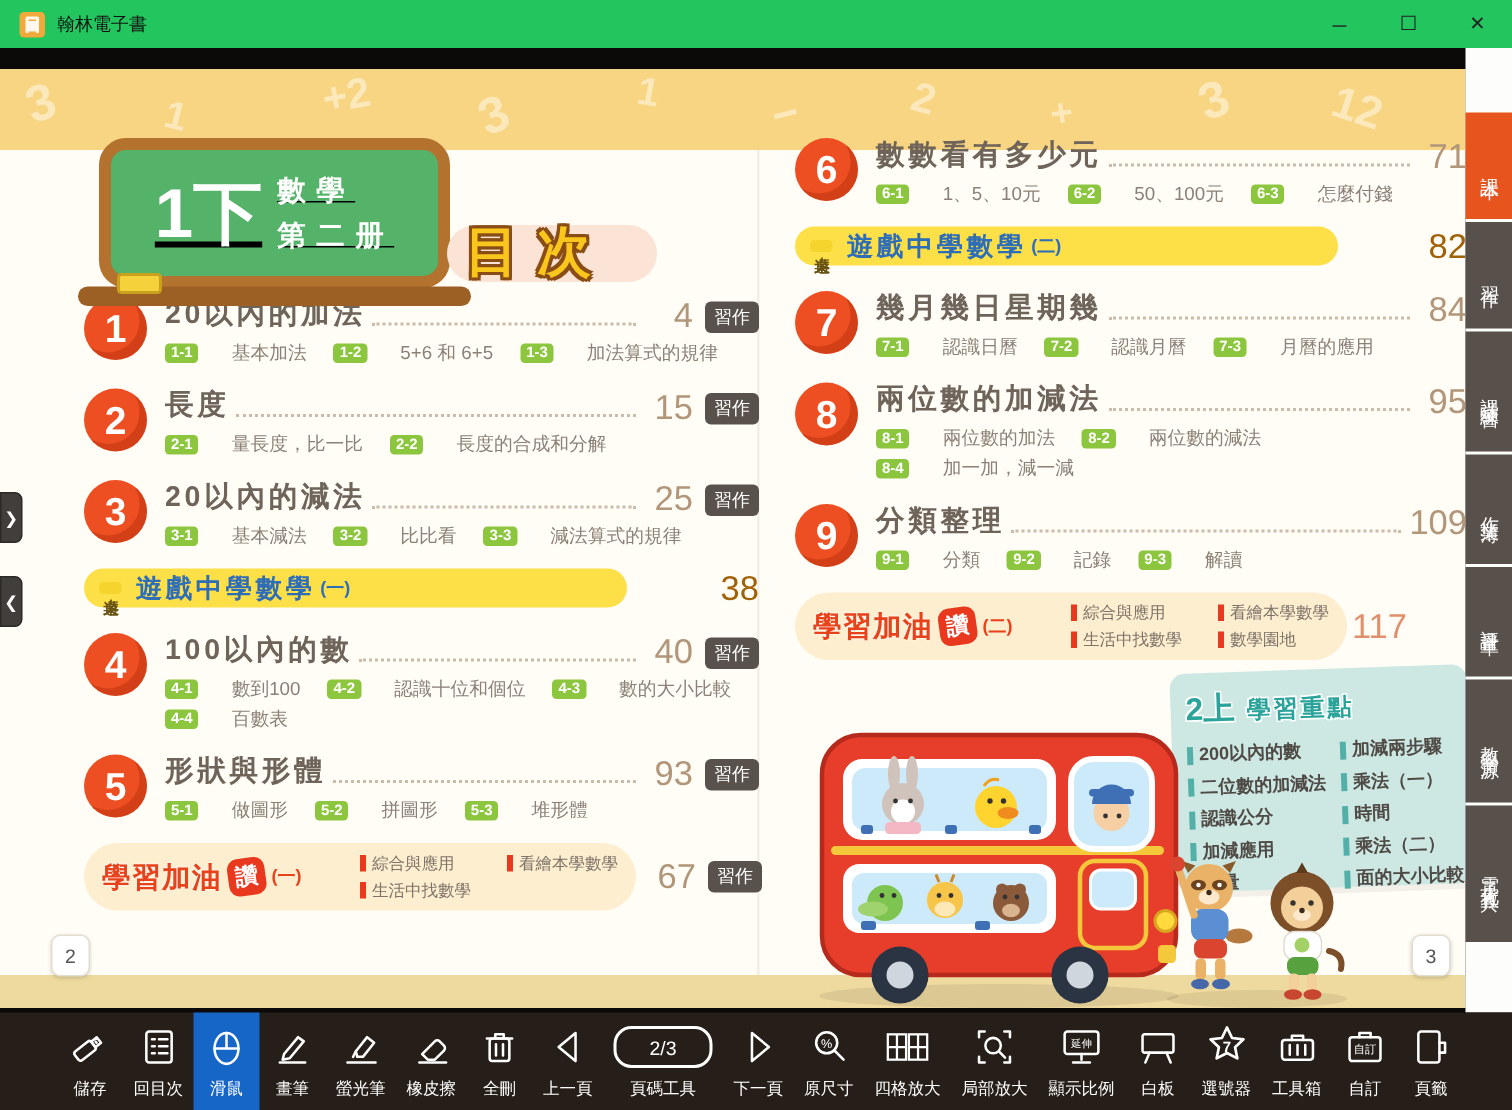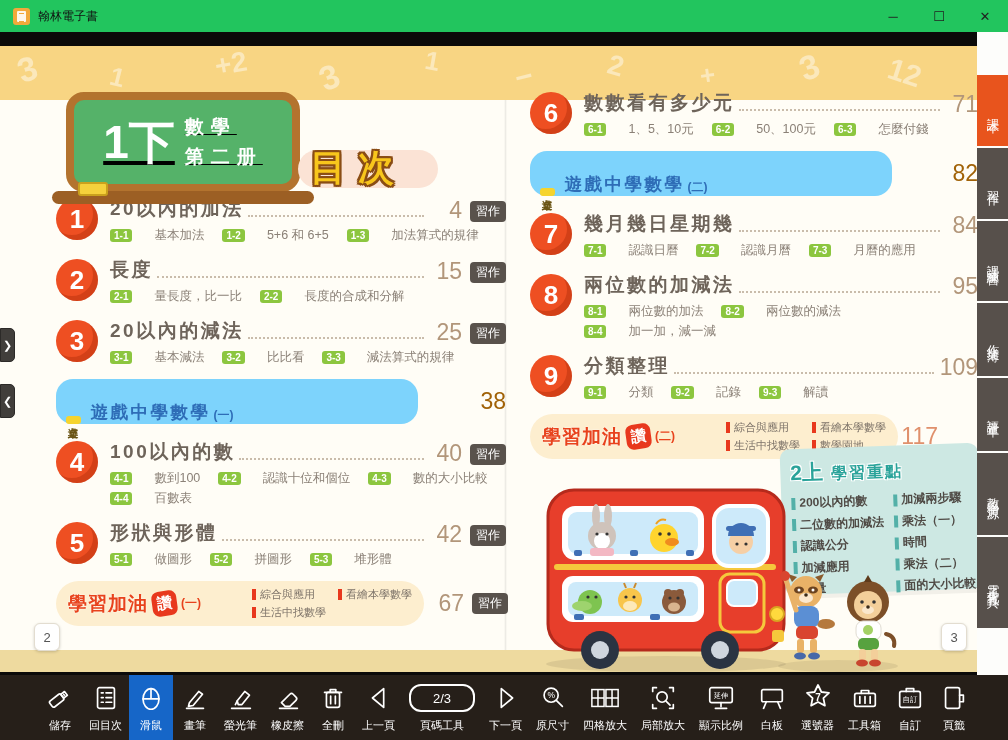--- a/index.html
+++ b/index.html
@@ -55,40 +55,40 @@
   .ch-page{font-size:23px;color:#b2967a;min-width:32px;text-align:right;line-height:1;}
   .hw-badge{background:#59524c;color:#fff;font-size:12px;border-radius:4px;padding:2px 6px;
             margin-left:8px;align-self:flex-end;white-space:nowrap;}
   .ch-subs{display:flex;flex-wrap:wrap;gap:3px 18px;margin-top:5px;}
   .sub{display:flex;align-items:center;white-space:nowrap;}
   .sub-code{background:#8cc63f;color:#fff;font-size:10px;font-weight:bold;border-radius:3px;
             padding:1px 4px;margin-right:22px;}
   .sub-label{font-size:12.5px;color:#8b8177;}
   
   .game-row{display:flex;align-items:center;margin:4px 0 15px 0;}
-  .game-bar{flex:0 0 362px;background:#7dd3fc;border-radius:17px;height:45px;display:flex;
-            align-items:flex-end;padding:0 10px;box-sizing:border-box;}
+  .game-bar{flex:0 0 362px;background:#fde047;border-radius:17px;height:26px;display:flex;
+            align-items:center;padding:0 10px;box-sizing:border-box;}
   .game-tag{background:#f6d42e;color:#6a5414;font-size:10.5px;font-weight:bold;border-radius:3px;
             padding:3px 2px;margin-right:10px;writing-mode:vertical-rl;text-orientation:upright;
             line-height:1;letter-spacing:1px;}
   .game-title{font-size:17.5px;font-weight:bold;color:#2e6db7;letter-spacing:2.5px;}
   .game-vol{font-size:12px;font-weight:bold;color:#2e6db7;margin-left:3px;}
   .game-page{font-size:23px;color:#a16207;margin-left:auto;min-width:40px;text-align:right;line-height:1;}
   
   .boost-row{display:flex;align-items:center;margin:6px 0 8px 0;}
   .boost-box{flex:0 0 368px;background:#fdeecf;border-radius:24px;padding:6px 12px;display:flex;
              align-items:center;box-sizing:border-box;min-height:44px;}
   .boost-title{font-size:19px;font-weight:bold;color:#e8421c;letter-spacing:1px;white-space:nowrap;
                text-shadow:0 0 2px #fff;}
   .boost-sticker{width:25px;height:25px;background:#e8381d;color:#fff;border-radius:7px;display:flex;
                  align-items:center;justify-content:center;font-size:15px;font-weight:bold;
                  transform:rotate(-8deg);margin:0 4px;flex:0 0 25px;}
   .boost-vol{font-size:12px;font-weight:bold;color:#e8421c;margin-right:6px;white-space:nowrap;}
   .boost-legend{display:grid;grid-template-columns:auto auto;gap:3px 12px;margin-left:auto;}
-  .legend-item{display:flex;align-items:center;font-size:11px;color:#7d7369;white-space:nowrap;}
+  .legend-item{display:flex;align-items:center;font-size:11px;color:#7d7369;white-space:nowrap;margin-left:12px;}
   .legend-item::before{content:"";width:4px;height:11px;background:#e8381d;margin-right:4px;flex:0 0 4px;}
   .boost-page{font-size:23px;min-width:40px;text-align:right;line-height:1;color:#b2967a;}
   .boost-page.warm{color:#e0906c;}
   
   .focus-box{position:absolute;left:782px;top:400px;width:198px;height:146px;background:#cde8e3;
              border-radius:10px;transform:rotate(-2deg);padding:10px 10px;box-sizing:border-box;
              box-shadow:3px 4px 0 rgba(0,0,0,0.05);}
   .focus-title{display:flex;align-items:baseline;gap:8px;margin-bottom:8px;}
   .focus-grade{font-size:21px;font-weight:bold;color:#2aa39a;
                text-shadow:-1px -1px 0 #fff,1px -1px 0 #fff,-1px 1px 0 #fff,1px 1px 0 #fff;}
@@ -273,21 +273,21 @@
               </span>
        </div>
      </div>
         </div>
       <div class="ch-row">
           <div class="ch-num">5</div>
      <div class="ch-body">
        <div class="ch-line1">
          <span class="ch-title">形狀與形體</span>
          <span class="leader"></span>
-         <span class="ch-page">42</span>
+         <span class="ch-page">93</span>
          <span class="hw-badge">習作</span>
        </div>
        <div class="ch-subs">
               <span class="sub">
                 <span class="sub-code">5-1</span>
                 <span class="sub-label">做圖形</span>
               </span>
               <span class="sub">
                 <span class="sub-code">5-2</span>
                 <span class="sub-label">拼圖形</span>

